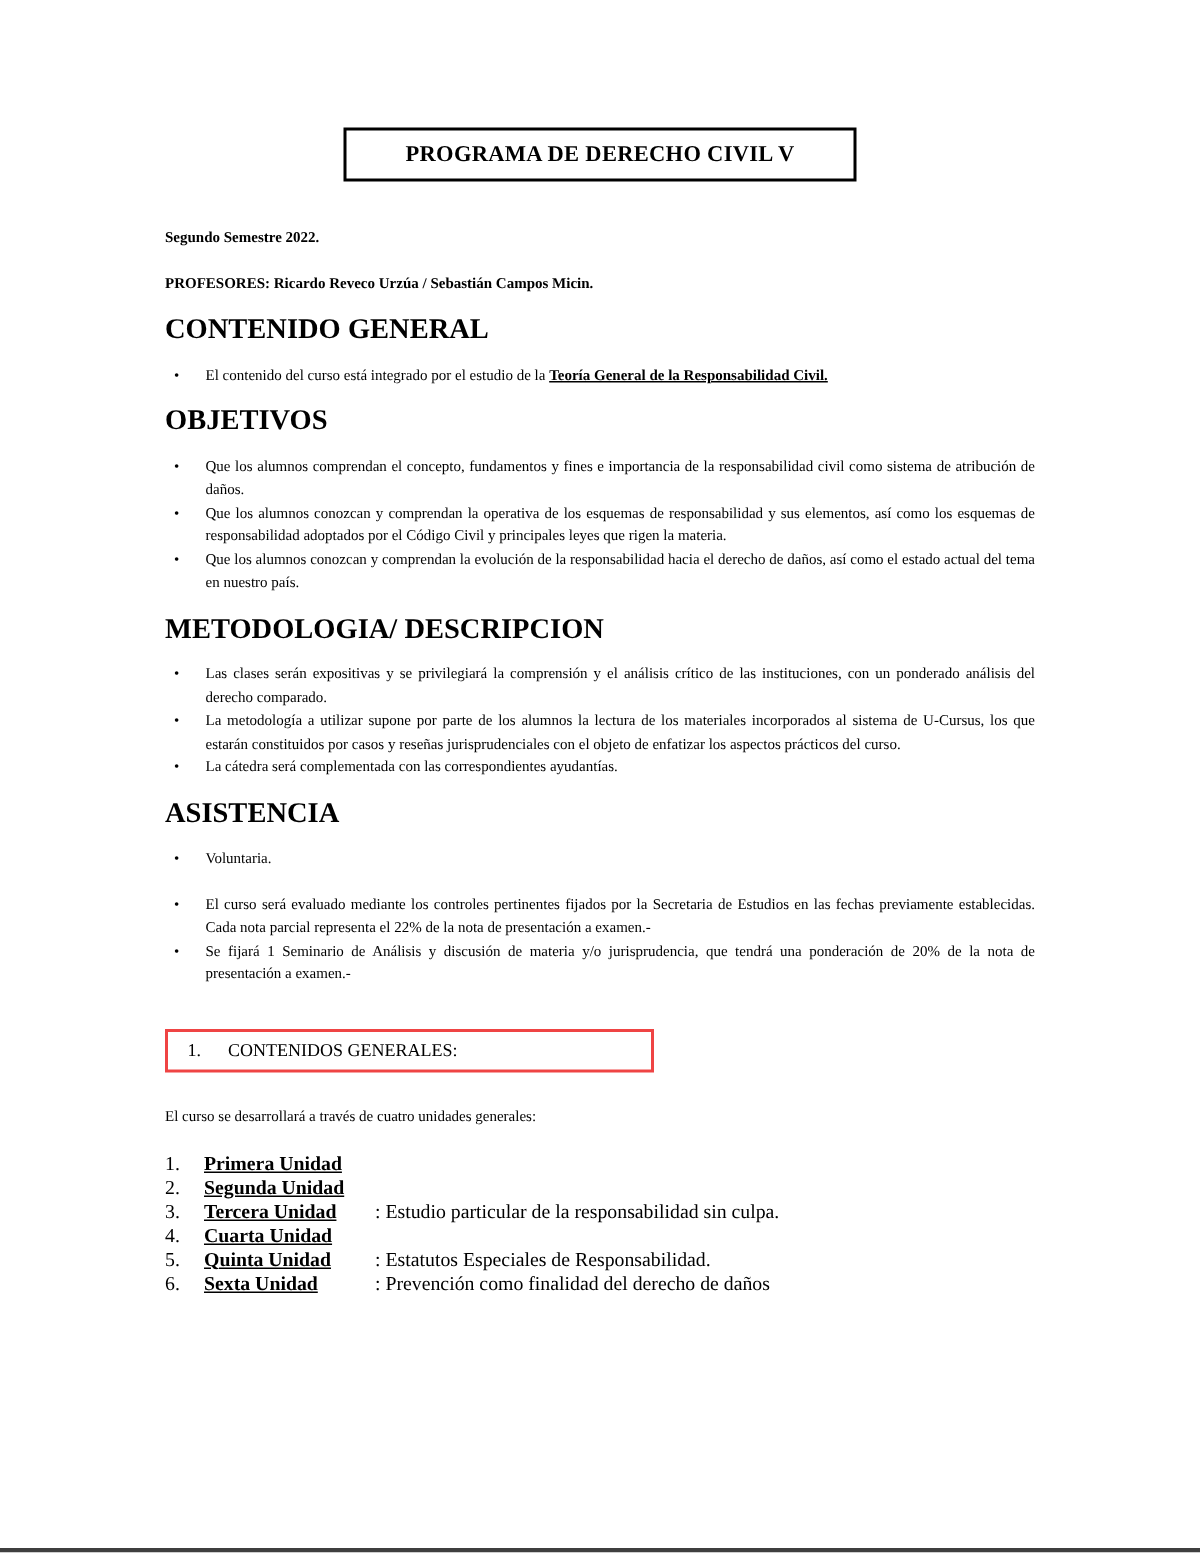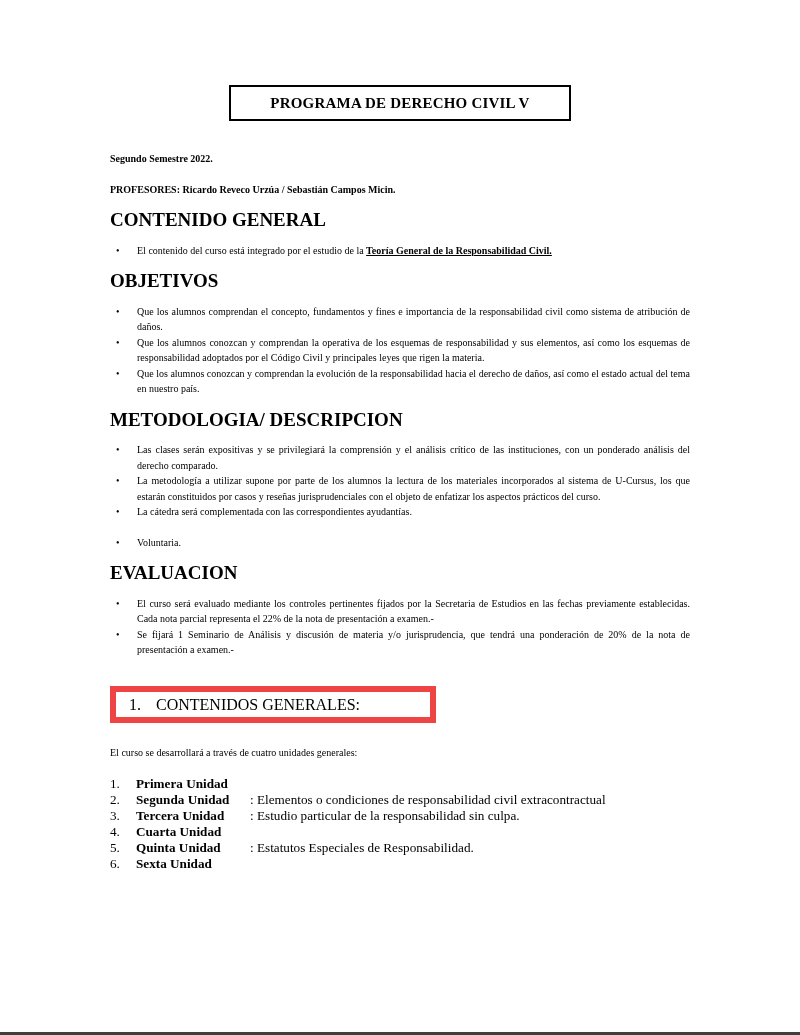--- a/index.html
+++ b/index.html
@@ -58,41 +58,42 @@
     left: 6px;
     top: 0;
   }
   .bu {
     font-weight: bold;
     text-decoration: underline;
   }
   .contenidos-box {
     box-sizing: border-box;
     width: 326px;
-    border: 6px solid #ef4444;
+    border: 2px solid #ef4444;
     padding: 5px 0 5px 13px;
     margin: 28px 0 22px 0;
-    font-size: 16px;
+    font-size: 12px;
     line-height: 15.5px;
   }
   .contenidos-box .box-num {
     display: inline-block;
     width: 27px;
   }
   .units {
     margin-top: 14px;
   }
   .unit-row {
     display: grid;
     grid-template-columns: 26px 114px 1fr;
     font-size: 13.2px;
     line-height: 16px;
   }
   .unit-name {
     font-weight: bold;
+    text-decoration: underline;
   }
   .page-edge {
     position: absolute;
     left: 0;
     bottom: 0;
     width: 800px;
     height: 3px;
     background: #3f3f3f;
   }
 </style>
@@ -145,29 +146,29 @@
     <li>
       <span class="marker">•</span>
       <span>La metodología a utilizar supone por parte de los alumnos la lectura de los materiales incorporados al sistema de U-Cursus, los que estarán constituidos por casos y reseñas jurisprudenciales con el objeto de enfatizar los aspectos prácticos del curso.</span>
     </li>
     <li>
       <span class="marker">•</span>
       <span>La cátedra será complementada con las correspondientes ayudantías.</span>
     </li>
   </ul>
 
+  <h3>ASISTENCIA</h3>
 
   <ul class="bullets">
     <li>
       <span class="marker">•</span>
       <span>Voluntaria.</span>
     </li>
   </ul>
 
-  <h3>EVALUACION</h3>
 
   <ul class="bullets">
     <li>
       <span class="marker">•</span>
       <span>El curso será evaluado mediante los controles pertinentes fijados por la Secretaria de Estudios en las fechas previamente establecidas. Cada nota parcial representa el 22% de la nota de presentación a examen.-</span>
     </li>
     <li>
       <span class="marker">•</span>
       <span>Se fijará 1 Seminario de Análisis y discusión de materia y/o jurisprudencia, que tendrá una ponderación de 20% de la nota de presentación a examen.-</span>
     </li>
@@ -180,37 +181,37 @@
   <p>El curso se desarrollará a través de cuatro unidades generales:</p>
 
   <div class="units">
     <div class="unit-row">
       <span class="unit-num">1.</span>
       <span class="unit-name">Primera Unidad</span>
     </div>
     <div class="unit-row">
       <span class="unit-num">2.</span>
       <span class="unit-name">Segunda Unidad</span>
-      <span class="unit-desc">: Elementos o condiciones de responsabilidad civil extracontractual</span>
     </div>
     <div class="unit-row">
       <span class="unit-num">3.</span>
       <span class="unit-name">Tercera Unidad</span>
       <span class="unit-desc">: Estudio particular de la responsabilidad sin culpa.</span>
     </div>
     <div class="unit-row">
       <span class="unit-num">4.</span>
       <span class="unit-name">Cuarta Unidad</span>
     </div>
     <div class="unit-row">
       <span class="unit-num">5.</span>
       <span class="unit-name">Quinta Unidad</span>
       <span class="unit-desc">: Estatutos Especiales de Responsabilidad.</span>
     </div>
     <div class="unit-row">
       <span class="unit-num">6.</span>
       <span class="unit-name">Sexta Unidad</span>
+      <span class="unit-desc">: Prevención como finalidad del derecho de daños</span>
     </div>
   </div>
 
 </div>
 
 <div class="page-edge"></div>
 
 </body></html>

